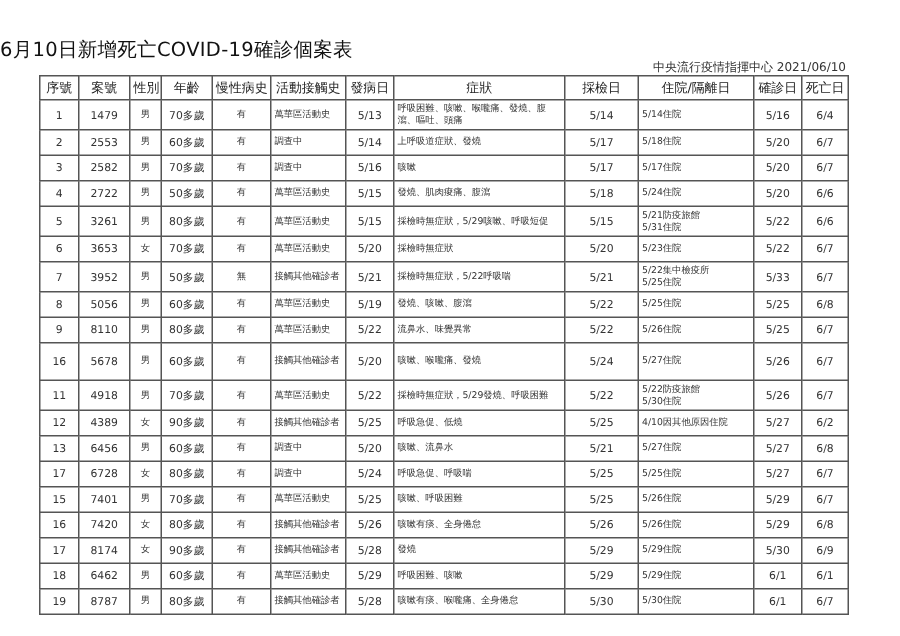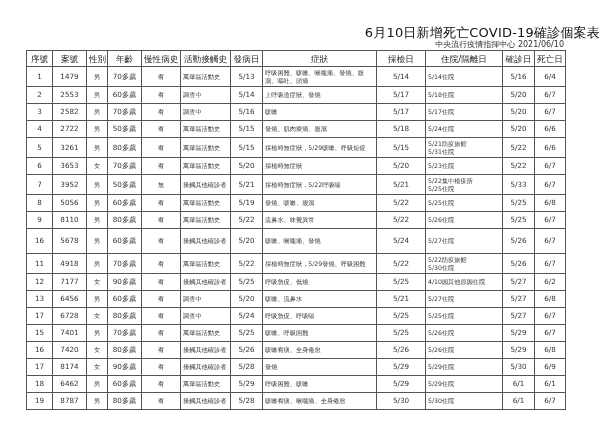--- a/index.html
+++ b/index.html
@@ -1,21 +1,21 @@
 <!DOCTYPE html>
 <html><head>
 <meta charset="utf-8">
 <style>
   html, body { margin: 0; padding: 0; }
   body {
     width: 600px; height: 424px; background: #ffffff; position: relative; overflow: hidden;
     font-family: "DejaVu Sans", "Liberation Sans", sans-serif; color: #222;
   }
   .title {
-    position: absolute; left: 0; top: 24px; width: 600px; text-align: right;
+    position: absolute; left: 0; top: 24px; width: 600px; text-align: left;
     font-size: 13px; color: #111; letter-spacing: 0.2px;
   }
   .source {
     position: absolute; right: 36px; top: 39px; font-size: 8px; color: #333; margin-left: 32px;
   }
   table.cases {
     position: absolute; left: 26px; top: 50px; width: 539px;
     border-collapse: collapse; table-layout: fixed;
   }
   table.cases th, table.cases td {
@@ -245,21 +245,21 @@
         <td class="num">5/22</td>
         <td class="left">
           <span class="line">5/22防疫旅館</span>
           <span class="line">5/30住院</span>
         </td>
         <td class="num">5/26</td>
         <td class="num">6/7</td>
       </tr>
       <tr>
         <td class="num">12</td>
-        <td class="num">7177</td>
+        <td class="num">4389</td>
         <td>女</td>
         <td class="num">90多歲</td>
         <td>有</td>
         <td class="left">接觸其他確診者</td>
         <td class="num">5/25</td>
         <td class="left">呼吸急促、低燒</td>
         <td class="num">5/25</td>
         <td class="left">
           <span class="line">4/10因其他原因住院</span>
         </td>

